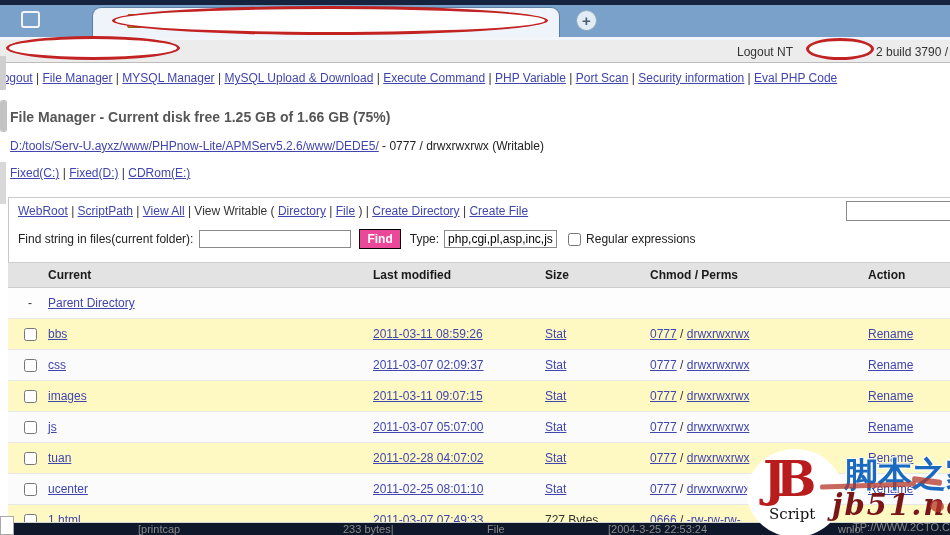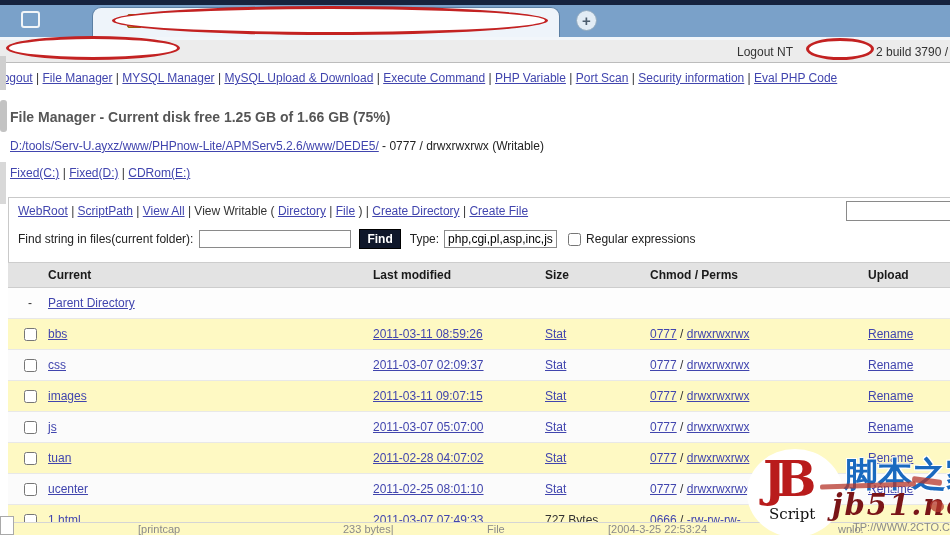--- a/index.html
+++ b/index.html
@@ -42,21 +42,21 @@
   .path-suffix { color:#222;text-align:center; }
   .drives-row { left:10px; top:166px; font-size:12px; }
 
   
   .panel { left:8px; top:197px; width:958px; height:345px; border:1px solid #c9c9c9; background:transparent; }
   .actions-row { left:18px; top:204px; font-size:12px; white-space:nowrap; }
   .corner-input { left:846px; top:201px; width:120px; height:20px; border:1px solid #8a8a8a; background:#fff; font-size:12px; padding:0 3px; }
   .find-row { left:18px; top:228px; height:22px; display:flex; align-items:center; font-size:12px; white-space:nowrap; }
   .find-label { color:#222; }
   .find-input { width:152px; height:18px; border:1px solid #8a8a8a; margin-left:6px; font-size:12px; padding:0 3px; }
-  .find-btn { margin-left:8px; background:#0f172a; color:#fff; border:1px solid #000; font-size:12px; font-weight:bold; padding:2px 7px; cursor:pointer; }
+  .find-btn { margin-left:8px; background:#ec4899; color:#fff; border:1px solid #000; font-size:12px; font-weight:bold; padding:2px 7px; cursor:pointer; }
   .type-label { margin-left:9px; }
   .type-input { width:113px; height:18px; border:1px solid #8a8a8a; margin-left:5px; font-size:12px; padding:0 3px; }
   .regex-check { margin-left:11px; width:13px; height:13px; }
   .regex-label { margin-left:5px; }
 
   
   .thead { left:8px; top:262px; width:942px; height:26px; background:#e3e3e3; border-top:1px solid #cdcdcd; border-bottom:1px solid #cdcdcd; font-size:12px; font-weight:bold; color:#1a1a1a; }
   .thead span { position:absolute; line-height:24px; }
   .tbody { left:8px; top:288px; width:942px; }
   .trow { position:relative; height:31px; line-height:31px; font-size:12px; border-bottom:1px solid #e8e8e8; }
@@ -67,21 +67,21 @@
   .c-mod   { left:365px; }
   .c-size  { left:537px; }
   .c-chmod { left:642px; }
   .c-act   { left:860px; }
   .row-odd { background:#fef9c3; }
   .row-even { background:#fbfbfb; }
   .size-plain { color:#333; }
   .chk { width:13px; height:13px; }
 
   
-  .underlay { left:0; top:522px; width:950px; height:13px; background:#fef9c3; border-top:1px solid #d5d5d5; z-index:20; }
+  .underlay { left:0; top:522px; width:950px; height:13px; background:#0f172a; border-top:1px solid #d5d5d5; z-index:20; }
   .underlay span { position:absolute; top:0; font-size:11px; line-height:13px; color:#8a8a8a; white-space:nowrap; }
   .bl-frag { left:0; top:516px; width:14px; height:19px; background:#fff; border:1px solid #a9a9a9; z-index:21; }
 
   
   .edge-a1 { left:0; top:56px; width:6px; height:34px; background:#cfcfcf; z-index:5; }
   .edge-a2 { left:0; top:100px; width:7px; height:32px; background:#c3c3c3; border-radius:3px; z-index:5; }
   .edge-a3 { left:0; top:162px; width:6px; height:42px; background:#d8d8d8; z-index:5; }
 
   
   .wm-circle { left:747px; top:449px; width:96px; height:88px; background:#fff; border-radius:50%; z-index:30; }
@@ -141,21 +141,21 @@
   <input class="type-input" value="php,cgi,pl,asp,inc,js,htr" style="">
   <input type="checkbox" class="regex-check" style="">
   <span class="regex-label">Regular expressions</span>
 </div>
 
 <div class="abs thead" id="thead">
     <span class="c-name">Current</span>
     <span class="c-mod">Last modified</span>
     <span class="c-size">Size</span>
     <span class="c-chmod">Chmod / Perms</span>
-    <span class="c-act">Upload</span>
+    <span class="c-act">Action</span>
   </div>
 <div class="abs tbody" id="tbody">
   <div class="trow" style="background:#fdfdfd;">
     <span class="cell c-dash">-</span>
     <a class="cell c-name">Parent Directory</a>
   </div>
 <div class="trow row-odd">
       <input class="cell c-check chk" type="checkbox" style="">
       <a class="cell c-name">bbs</a>
       <a class="cell c-mod">2011-03-11 08:59:26</a>

